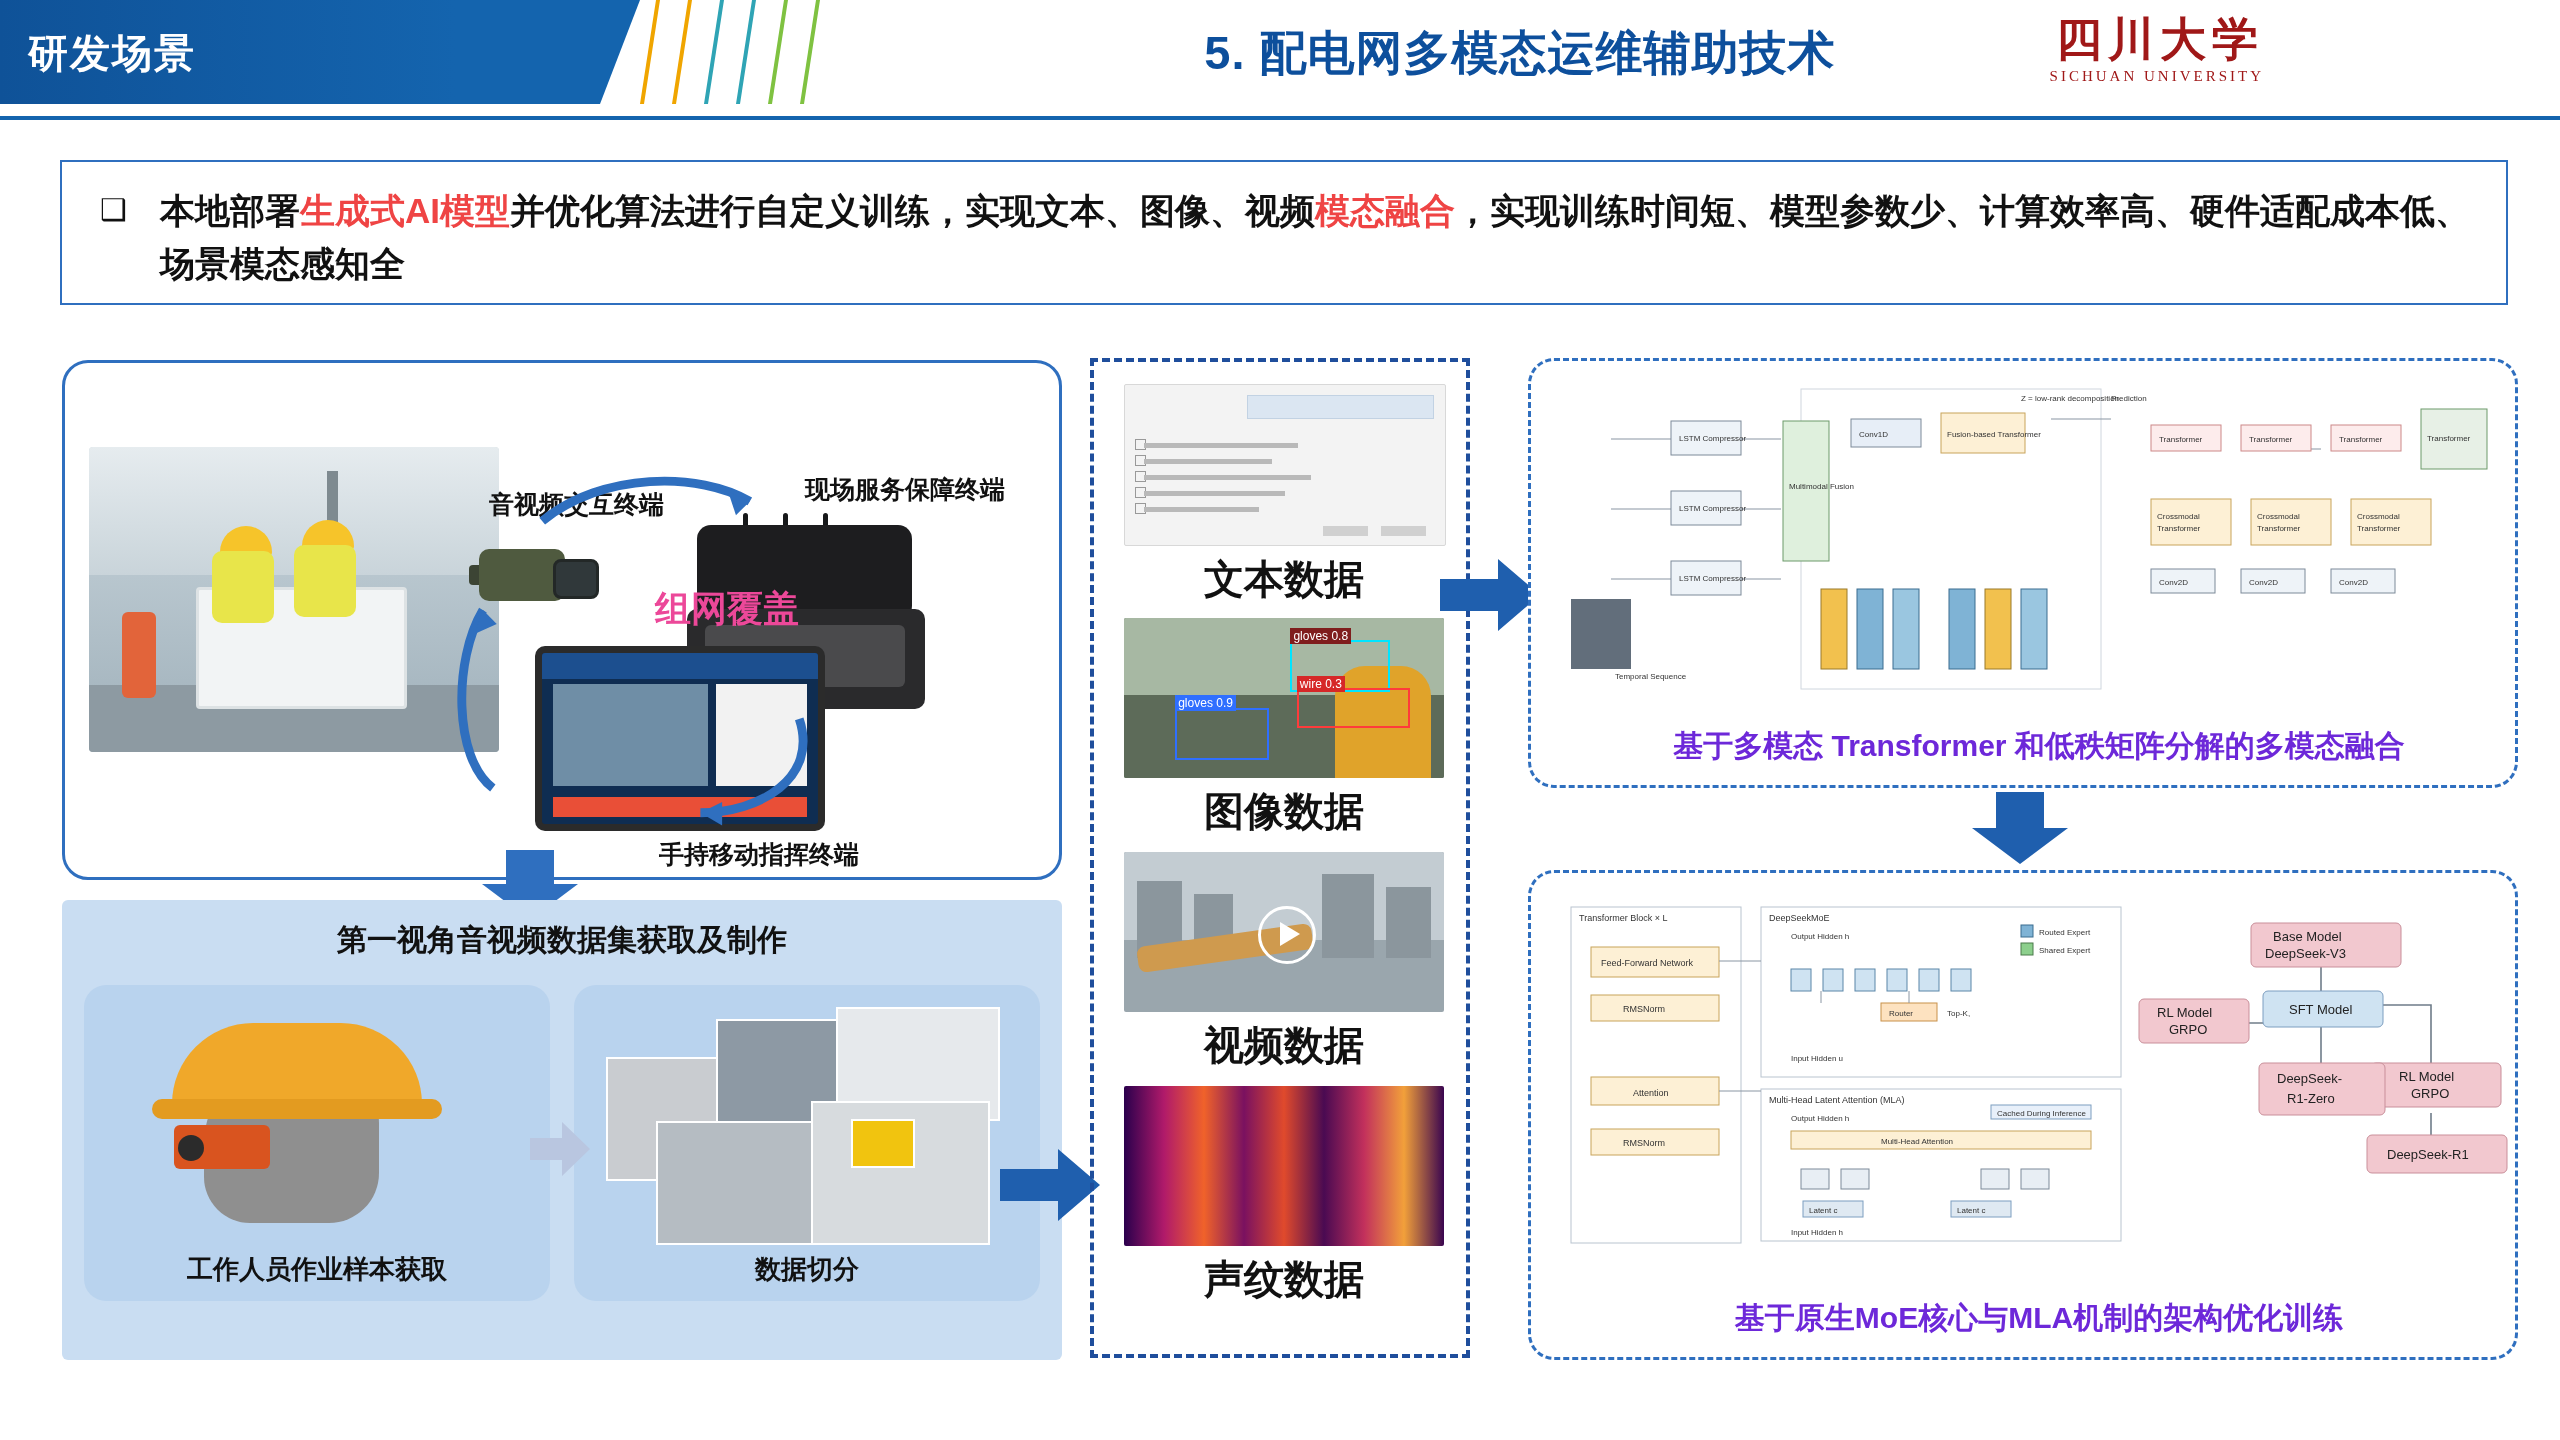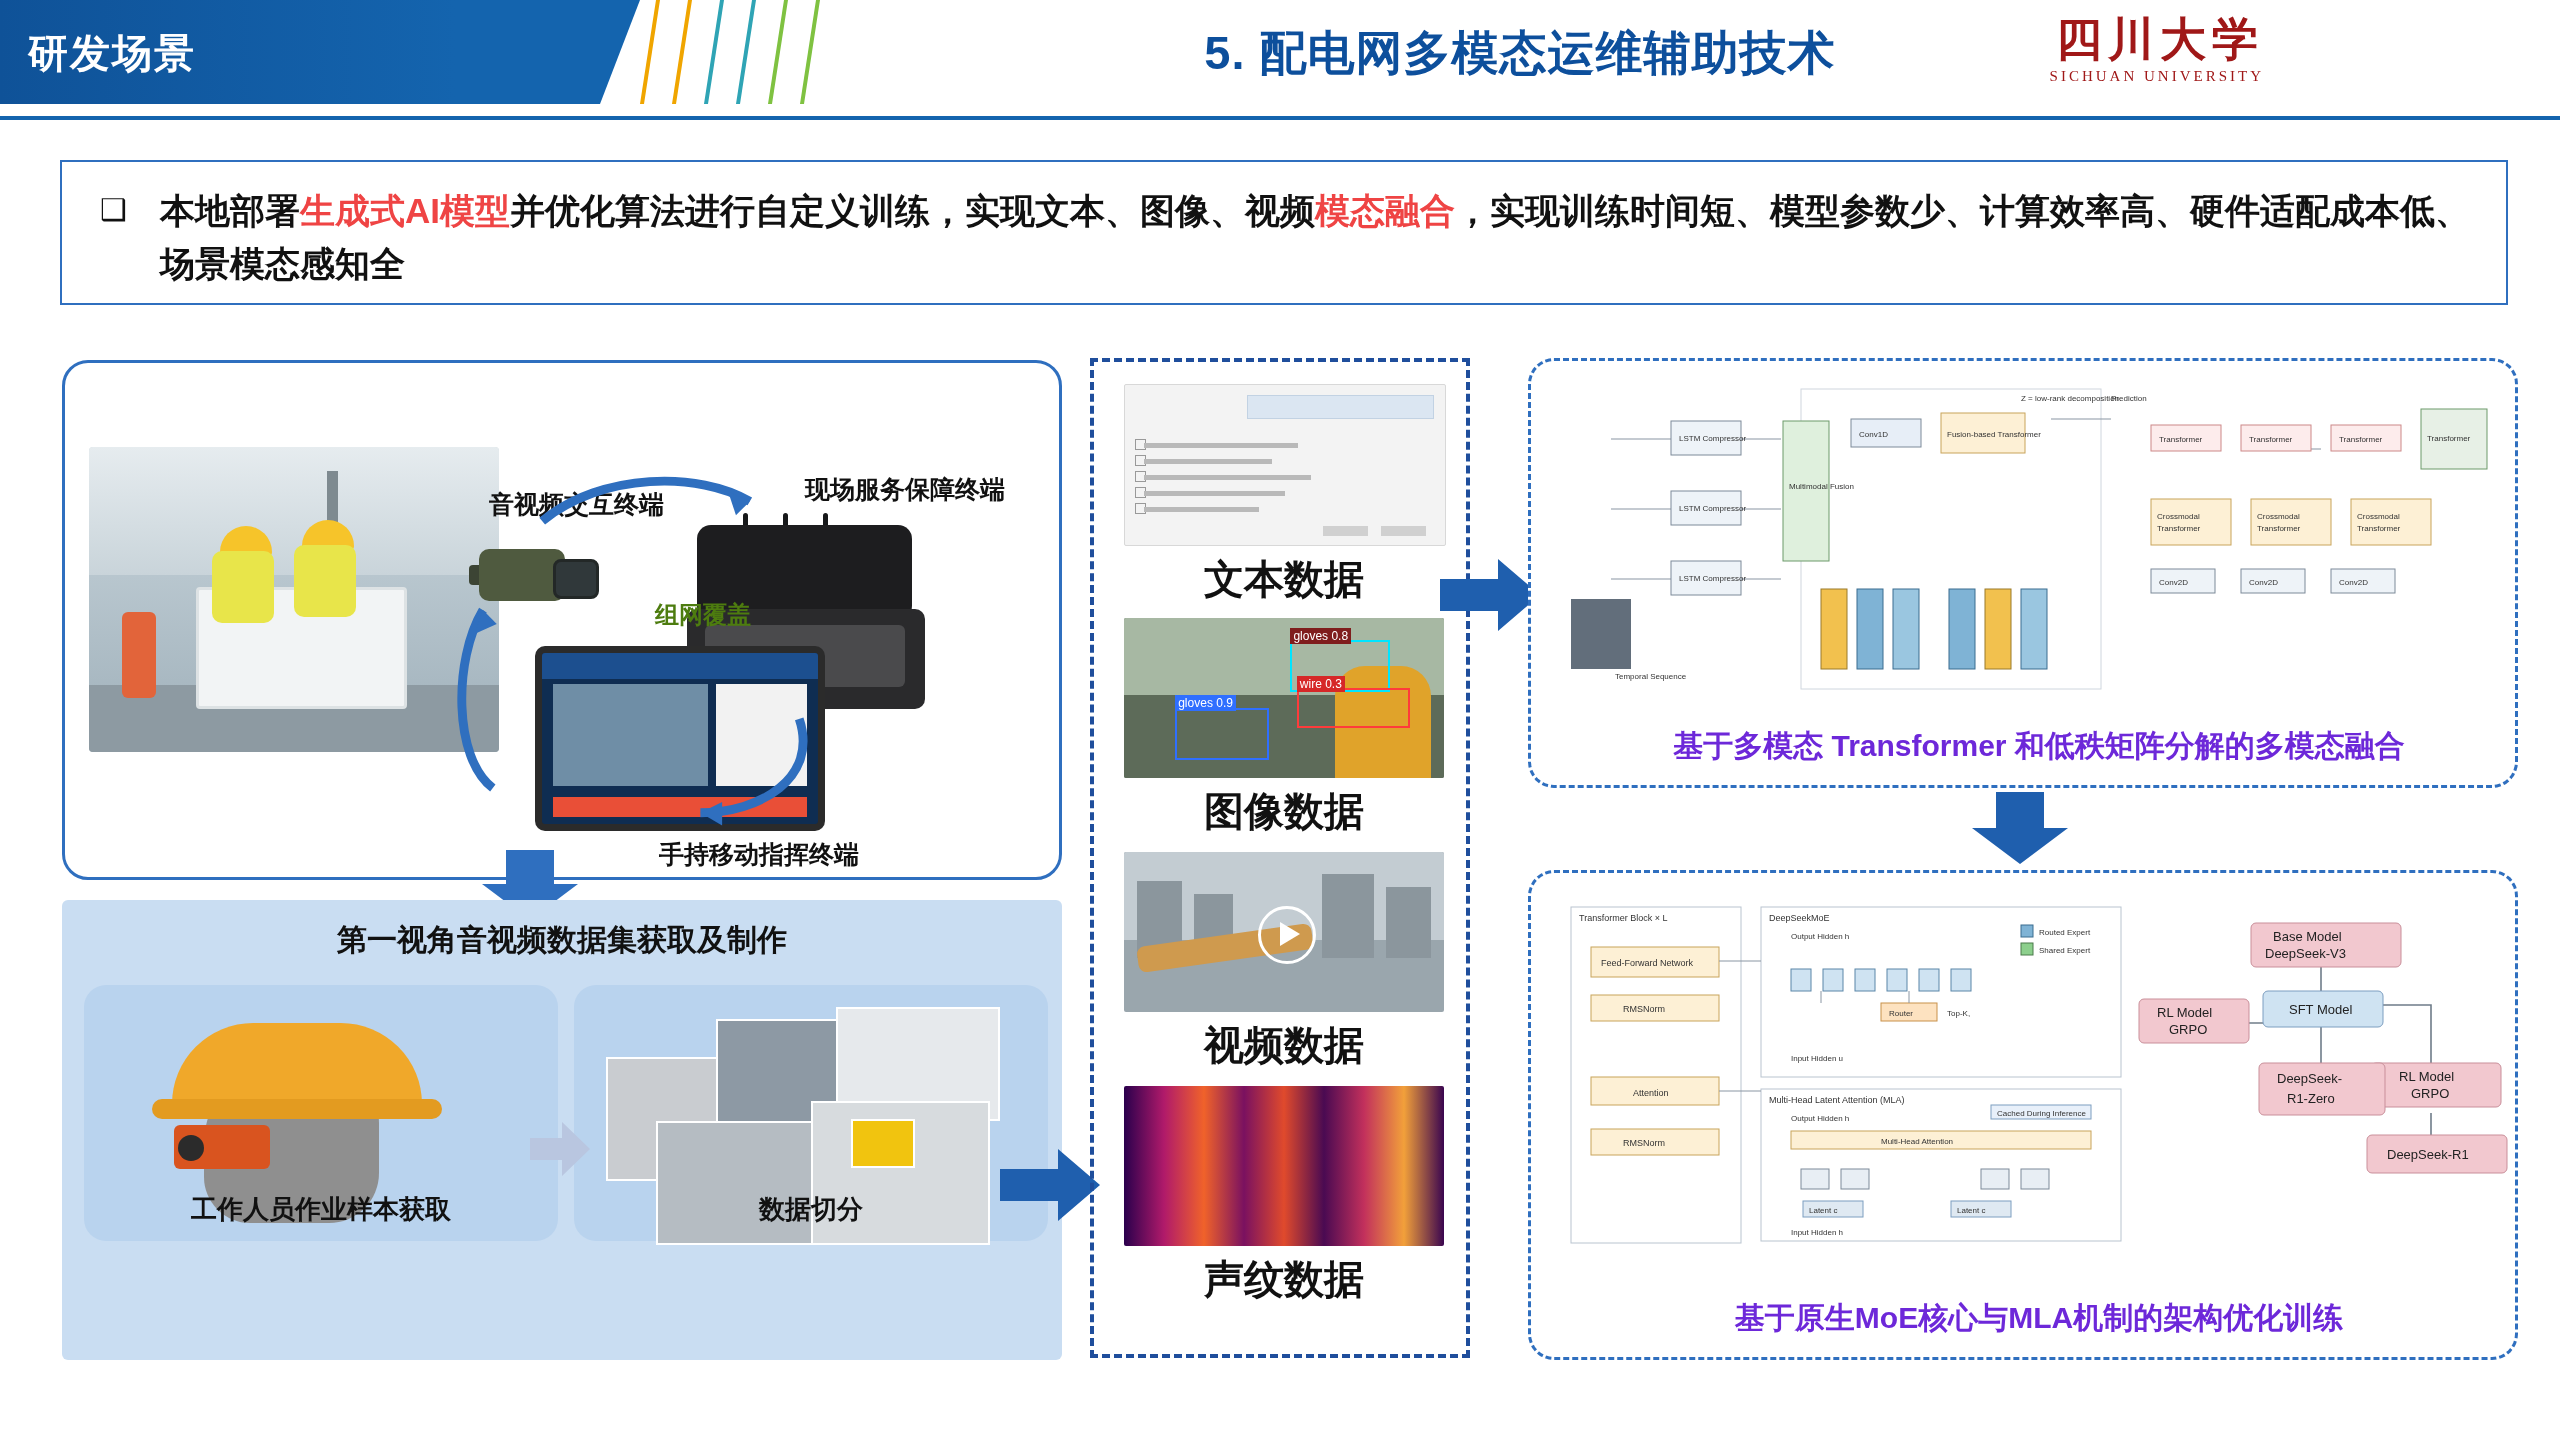--- a/index.html
+++ b/index.html
@@ -109,36 +109,36 @@
   }
   .case-lid { position:absolute; left:10px; top:12px; width:215px; height:95px; background:#1d1d1f; border-radius:14px; }
   .case-base { position:absolute; left:0px; top:96px; width:238px; height:100px; background:#2a2a2c; border-radius:10px; }
   .case-inner { position:absolute; left:18px; top:112px; width:200px; height:62px; background:#4a4a4c; border-radius:6px; }
   .case-ant { position:absolute; width:5px; height:48px; background:#17181a; border-radius:3px; }
 
   .lbl { position: absolute; font-size: 25px; font-weight: bold; color: #111; }
   .lbl-audio { left: 424px; top: 125px; }
   .lbl-site { left: 740px; top: 110px; }
   .lbl-handheld { left: 594px; top: 475px; }
-  .net-cover { position:absolute; left: 590px; top: 236px; font-size: 24px; font-weight: bold; color:#4d7c0f; }
+  .net-cover { position:absolute; left: 590px; top: 222px; font-size: 36px; font-weight: bold; color:#ec4899; }
 
   .arrow-svg { position: absolute; left: 0; top: 0; width: 100%; height: 100%; pointer-events: none; }
 
   
   .dataset-panel {
     position: absolute; left: 62px; top: 900px; width: 1000px; height: 460px;
     background: #c9ddf2; border-radius: 6px;
   }
   .dataset-title {
     position: absolute; left: 0; top: 20px; width: 100%; text-align: center;
     font-size: 30px; font-weight: bold; color: #111;
   }
   .ds-card {
-    position: absolute; top: 85px; width: 466px; height: 256px;
-    background: #b9d3ee; border-radius: 22px; padding-left: 8px;
+    position: absolute; top: 85px; width: 466px; height: 316px;
+    background: #b9d3ee; border-radius: 22px;
   }
   .ds-card.left { left: 22px; }
   .ds-card.right { left: 512px; }
   .ds-caption {
     position: absolute; bottom: 14px; left: 0; width: 100%; text-align: center;
     font-size: 26px; font-weight: bold; color: #111;
   }
   .helmet-head { position:absolute; left: 60px; top: 22px; width: 330px; height: 230px; }
   .hh-head { position:absolute; left:60px; top:56px; width:175px; height:160px; background:#8f8f8f; border-radius:80px 60px 50px 46px; }
   .hh-helmet { position:absolute; left:28px; top:16px; width:250px; height:92px; background:#f0a82a; border-radius:120px 120px 16px 16px; }

